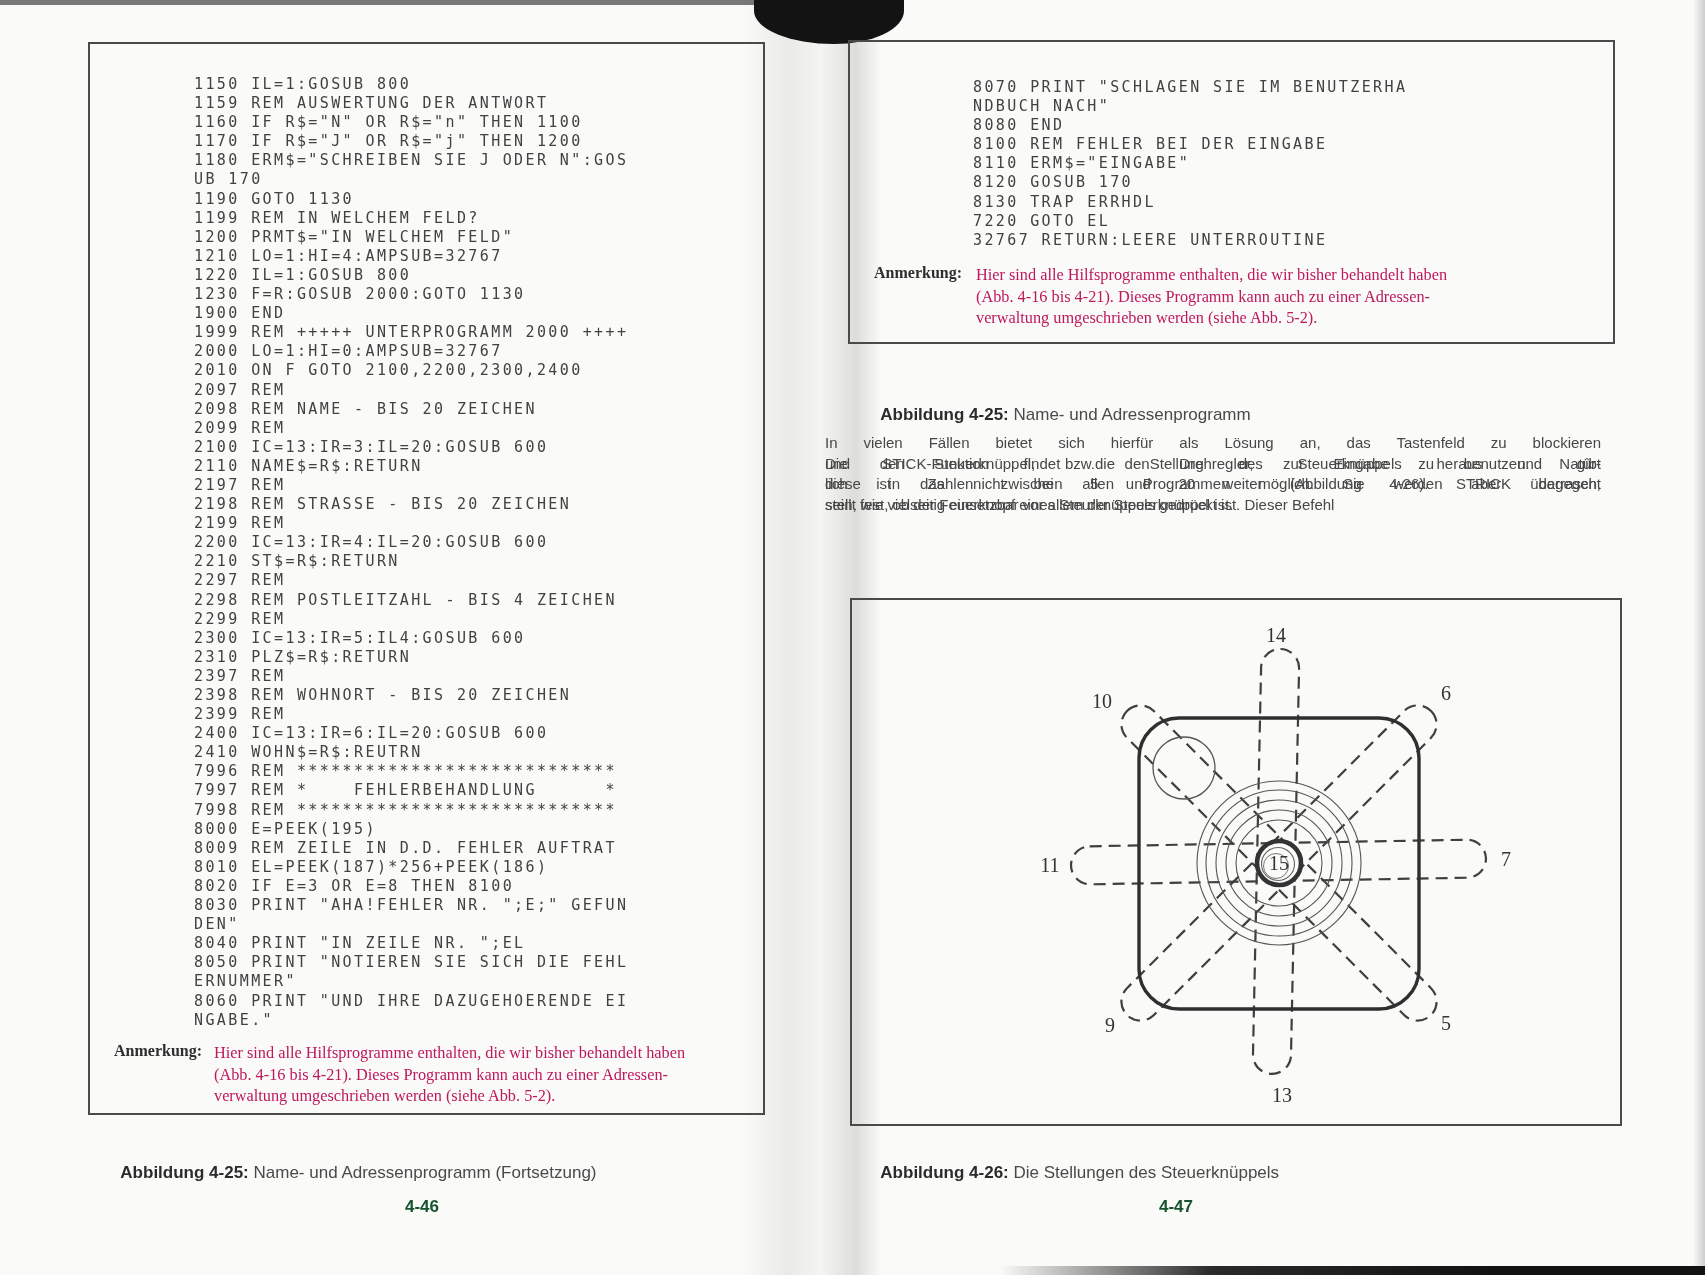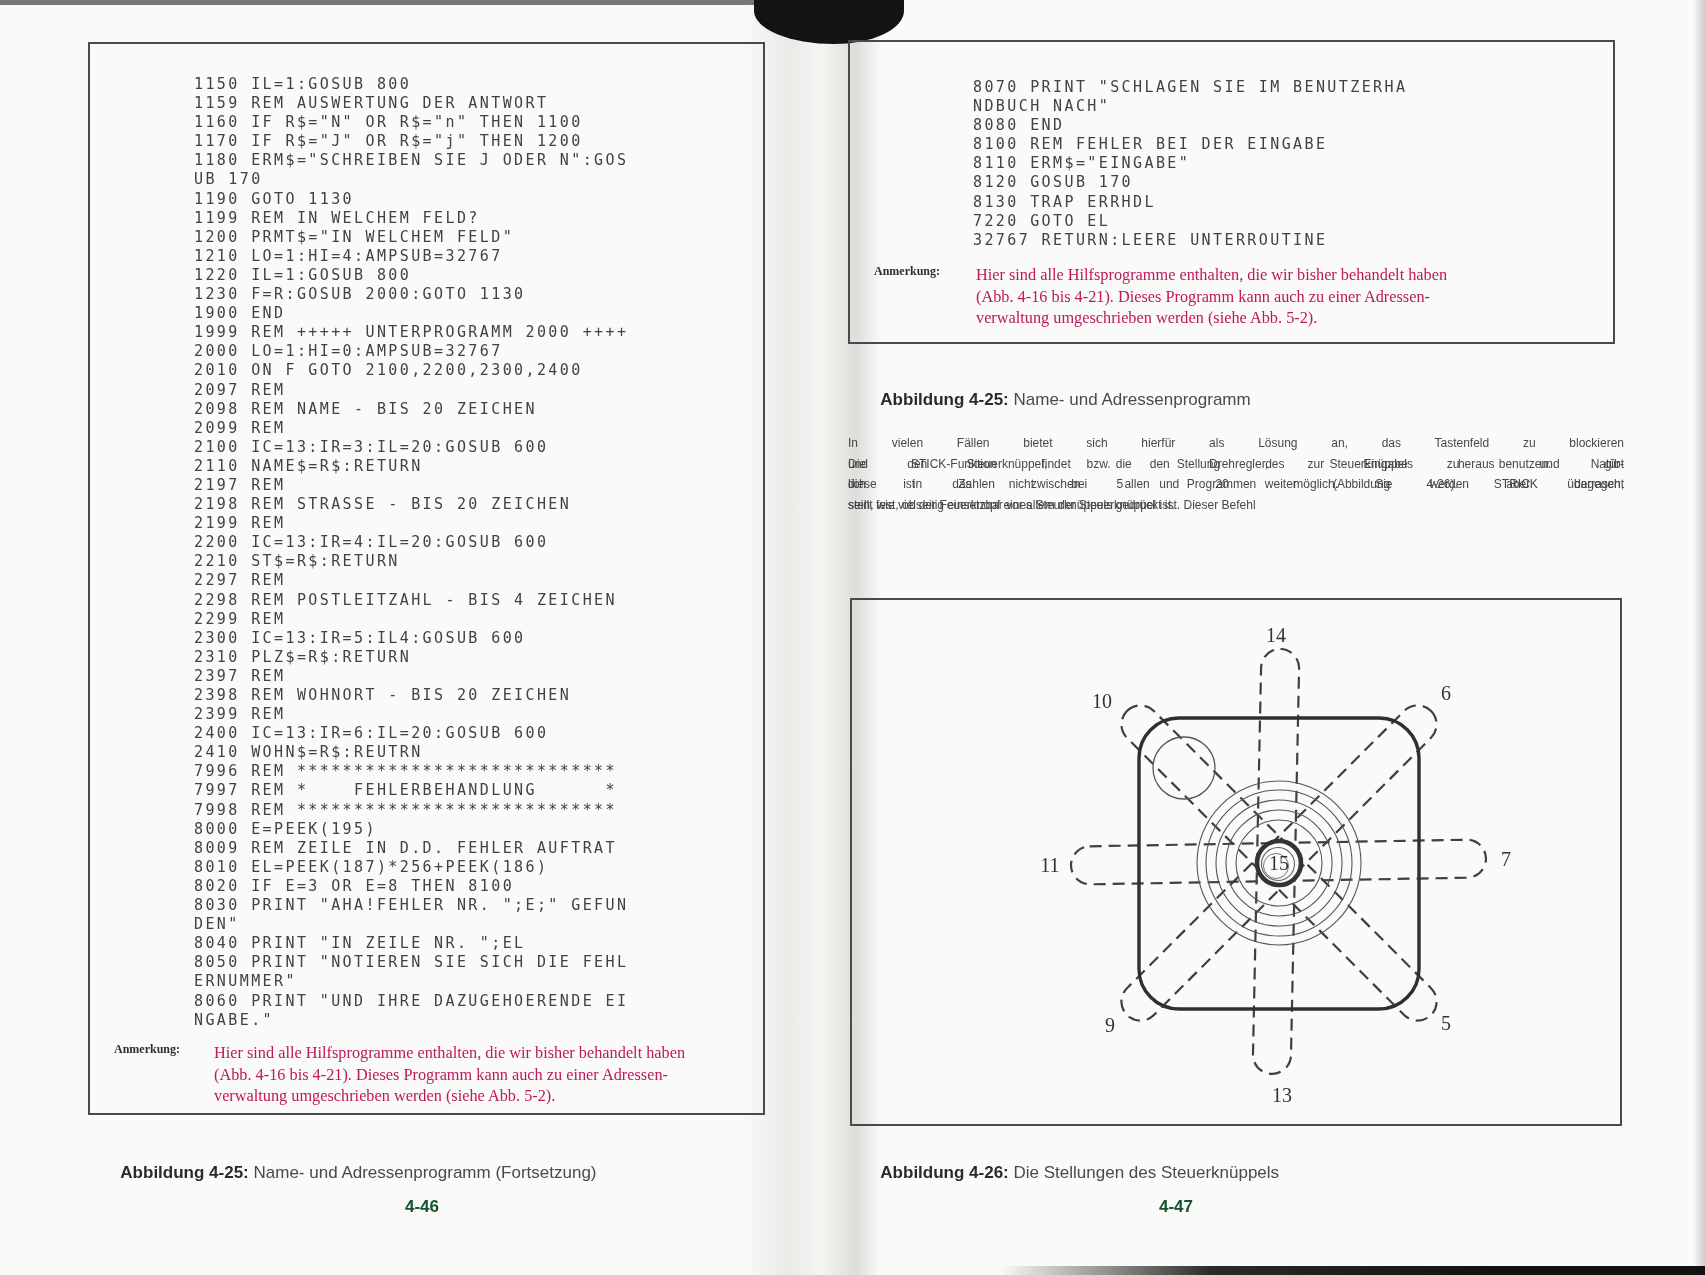--- a/index.html
+++ b/index.html
@@ -21,28 +21,28 @@
   .box-right{left:848px;top:40px;width:763px;height:300px;}
   .fig-box{position:absolute;border:2px solid #4a4a4a;left:850px;top:598px;width:768px;height:524px;}
   
   .code{position:absolute;font-family:"DejaVu Sans Mono",monospace;font-size:15px;
         letter-spacing:2.4px;color:#424242;white-space:pre;}
   .code div{height:19.1px;line-height:19.1px;}
   .code-left{left:104px;top:31px;}
   .code-right{left:123px;top:36px;}
   
   .note-label{position:absolute;font-family:"Liberation Serif",serif;font-weight:bold;
-              font-size:12px;color:#2e2e2e;}
+              font-size:16px;color:#2e2e2e;}
   .note-text{position:absolute;font-family:"Liberation Serif",serif;font-size:16.3px;color:#be185d;}
   .note-text div{height:21.5px;line-height:21.5px;white-space:pre;}
   
   .caption{position:absolute;font-size:17px;color:#4a4a4a;white-space:pre;}
   .caption b{color:#2b2b2b;}
   
-  .bodytext{position:absolute;left:848px;top:433px;width:776px;font-size:12px;color:#474747;}
+  .bodytext{position:absolute;left:825px;top:433px;width:776px;font-size:15px;color:#474747;}
   .bodytext div{height:20.7px;line-height:20.7px;}
   .jfull{text-align:justify;text-align-last:justify;}
   
   .pagenum{position:absolute;width:200px;text-align:center;font-size:17px;font-weight:bold;color:#14532d;}
   .svgfill{position:absolute;inset:0;}
 </style>
 </head>
 <body>
 
 <div class="photo">
@@ -73,21 +73,21 @@
     <div class="code-box box-right">
       <div class="code code-right"><div>8070 PRINT "SCHLAGEN SIE IM BENUTZERHA</div><div>NDBUCH NACH"</div><div>8080 END</div><div>8100 REM FEHLER BEI DER EINGABE</div><div>8110 ERM$="EINGABE"</div><div>8120 GOSUB 170</div><div>8130 TRAP ERRHDL</div><div>7220 GOTO EL</div><div>32767 RETURN:LEERE UNTERROUTINE</div></div>
       <div class="note-label" style="left:24px;top:222px;">Anmerkung:</div>
       <div class="note-text" style="left:126px;top:222px;">
           <div>Hier sind alle Hilfsprogramme enthalten, die wir bisher behandelt haben</div>
           <div>(Abb. 4-16 bis 4-21). Dieses Programm kann auch zu einer Adressen-</div>
           <div>verwaltung umgeschrieben werden (siehe Abb. 5-2).</div>
         </div>
     </div>
 
-    <div class="caption" style="left:852px;top:370px;">
+    <div class="caption" style="left:852px;top:385px;">
       <b>Abbildung 4-25:</b><span> Name- und Adressenprogramm</span>
     </div>
 
     <div class="bodytext">
       <div>
           <div class="jfull">In vielen Fällen bietet sich hierfür als Lösung an, das Tastenfeld zu blockieren</div>
           <div class="jfull">und den Steuerknüppel, bzw. den Drehregler, zur Eingabe zu benutzen. Natür-</div>
           <div class="jfull">lich ist das nicht bei allen Programmen möglich. Sie werden aber überrascht</div>
           <div>sein, wie vielseitig einsetzbar vor allem der Steuerknüppel ist.</div>
         </div>

